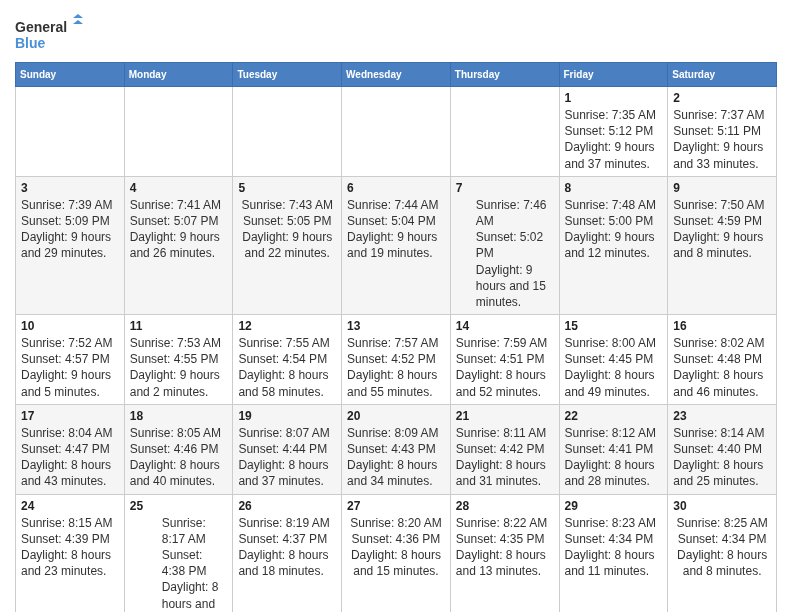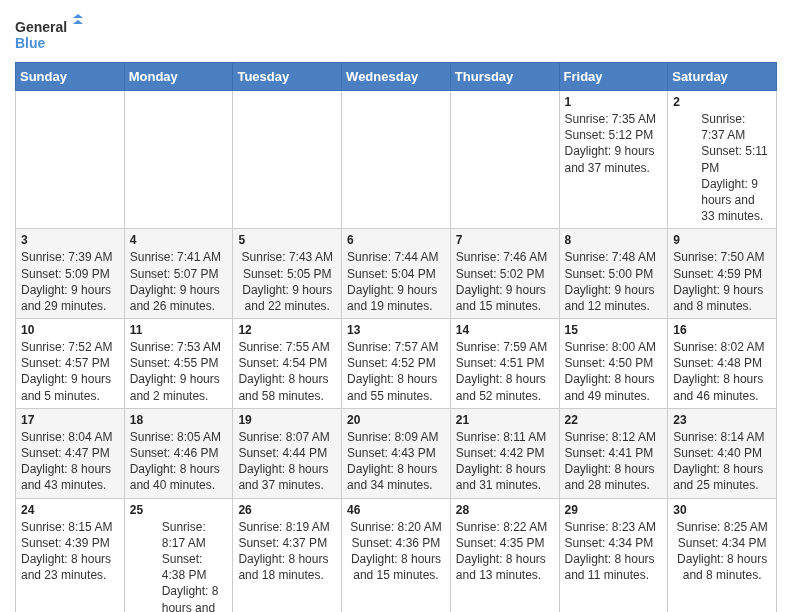--- a/index.html
+++ b/index.html
@@ -37,21 +37,21 @@
       margin-top: 2px;
     }
     table {
       width: 100%;
       border-collapse: collapse;
       table-layout: fixed;
     }
     thead tr th {
       background: #4a7fc1;
       color: #fff;
-      font-size: 13px;
+      font-size: 10px;
       font-weight: bold;
       padding: 6px 4px;
       text-align: left;
       border: 1px solid #3a6faf;
     }
     tbody tr td {
       border: 1px solid #ccc;
       vertical-align: top;
       padding: 4px 5px;
       font-size: 10.5px;
@@ -117,21 +117,21 @@
         <td class="empty-cell"></td>
         <td class="empty-cell"></td>
         <td>
           <span class="day-num">1</span>
           <div class="day-info" style="white-space: pre-line;">Sunrise: 7:35 AM
 Sunset: 5:12 PM
 Daylight: 9 hours and 37 minutes.</div>
         </td>
         <td>
           <span class="day-num">2</span>
-          <div class="day-info" style="white-space: pre-line; margin-left: 28px;">Sunrise: 7:37 AM
+          <div class="day-info" style="white-space: pre-line;">Sunrise: 7:37 AM
 Sunset: 5:11 PM
 Daylight: 9 hours and 33 minutes.</div>
         </td>
       </tr>
       <tr>
         <td>
           <span class="day-num">3</span>
           <div class="day-info" style="white-space: pre-line;">Sunrise: 7:39 AM
 Sunset: 5:09 PM
 Daylight: 9 hours and 29 minutes.</div>
@@ -149,21 +149,21 @@
 Daylight: 9 hours and 22 minutes.</div>
         </td>
         <td>
           <span class="day-num">6</span>
           <div class="day-info" style="white-space: pre-line;">Sunrise: 7:44 AM
 Sunset: 5:04 PM
 Daylight: 9 hours and 19 minutes.</div>
         </td>
         <td>
           <span class="day-num">7</span>
-          <div class="day-info" style="white-space: pre-line;">Sunrise: 7:46 AM
+          <div class="day-info" style="white-space: pre-line; margin-left: 20px;">Sunrise: 7:46 AM
 Sunset: 5:02 PM
 Daylight: 9 hours and 15 minutes.</div>
         </td>
         <td>
           <span class="day-num">8</span>
           <div class="day-info" style="white-space: pre-line;">Sunrise: 7:48 AM
 Sunset: 5:00 PM
 Daylight: 9 hours and 12 minutes.</div>
         </td>
         <td>
@@ -200,21 +200,21 @@
         </td>
         <td>
           <span class="day-num">14</span>
           <div class="day-info" style="white-space: pre-line;">Sunrise: 7:59 AM
 Sunset: 4:51 PM
 Daylight: 8 hours and 52 minutes.</div>
         </td>
         <td>
           <span class="day-num">15</span>
           <div class="day-info" style="white-space: pre-line;">Sunrise: 8:00 AM
-Sunset: 4:50 PM
+Sunset: 4:45 PM
 Daylight: 8 hours and 49 minutes.</div>
         </td>
         <td>
           <span class="day-num">16</span>
           <div class="day-info" style="white-space: pre-line;">Sunrise: 8:02 AM
 Sunset: 4:48 PM
 Daylight: 8 hours and 46 minutes.</div>
         </td>
       </tr>
       <tr>
@@ -274,21 +274,21 @@
 Sunset: 4:38 PM
 Daylight: 8 hours and 20 minutes.</div>
         </td>
         <td>
           <span class="day-num">26</span>
           <div class="day-info" style="white-space: pre-line;">Sunrise: 8:19 AM
 Sunset: 4:37 PM
 Daylight: 8 hours and 18 minutes.</div>
         </td>
         <td>
-          <span class="day-num">46</span>
+          <span class="day-num">27</span>
           <div class="day-info" style="white-space: pre-line; text-align: center;">Sunrise: 8:20 AM
 Sunset: 4:36 PM
 Daylight: 8 hours and 15 minutes.</div>
         </td>
         <td>
           <span class="day-num">28</span>
           <div class="day-info" style="white-space: pre-line;">Sunrise: 8:22 AM
 Sunset: 4:35 PM
 Daylight: 8 hours and 13 minutes.</div>
         </td>

